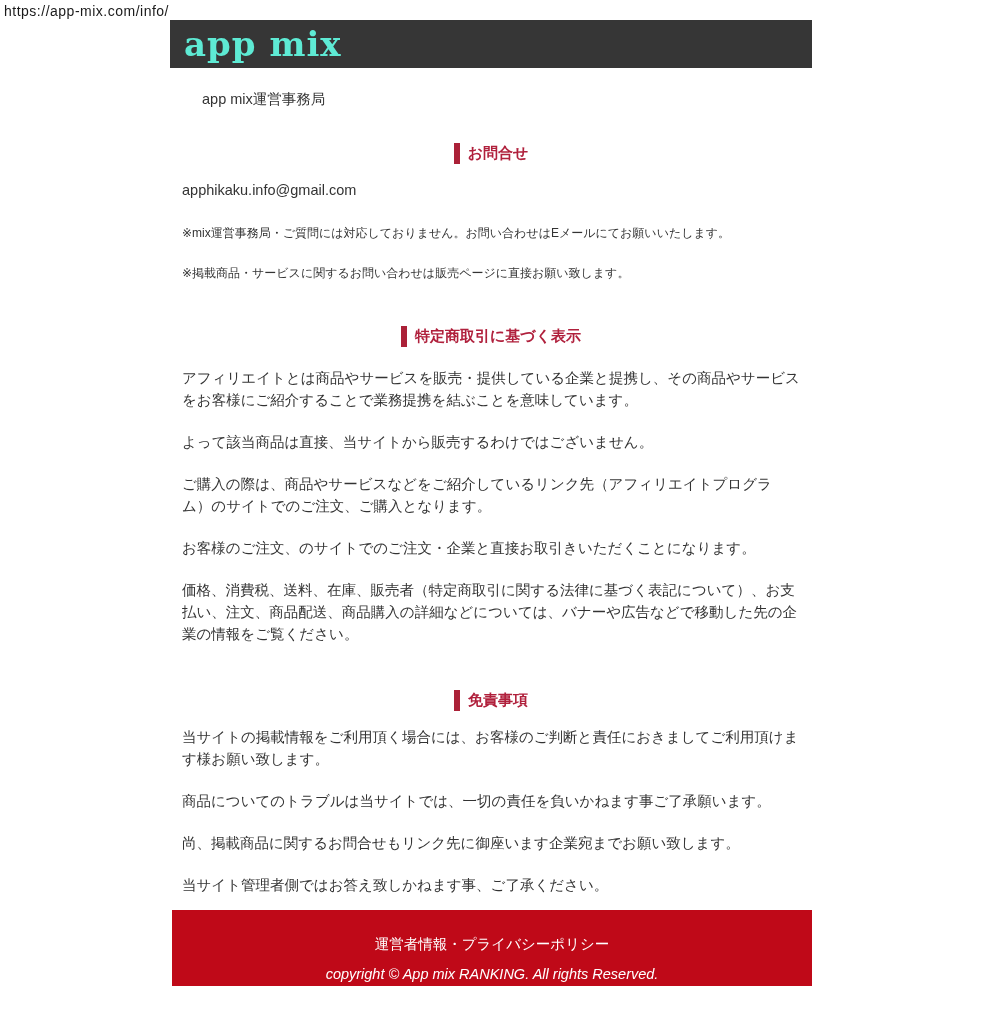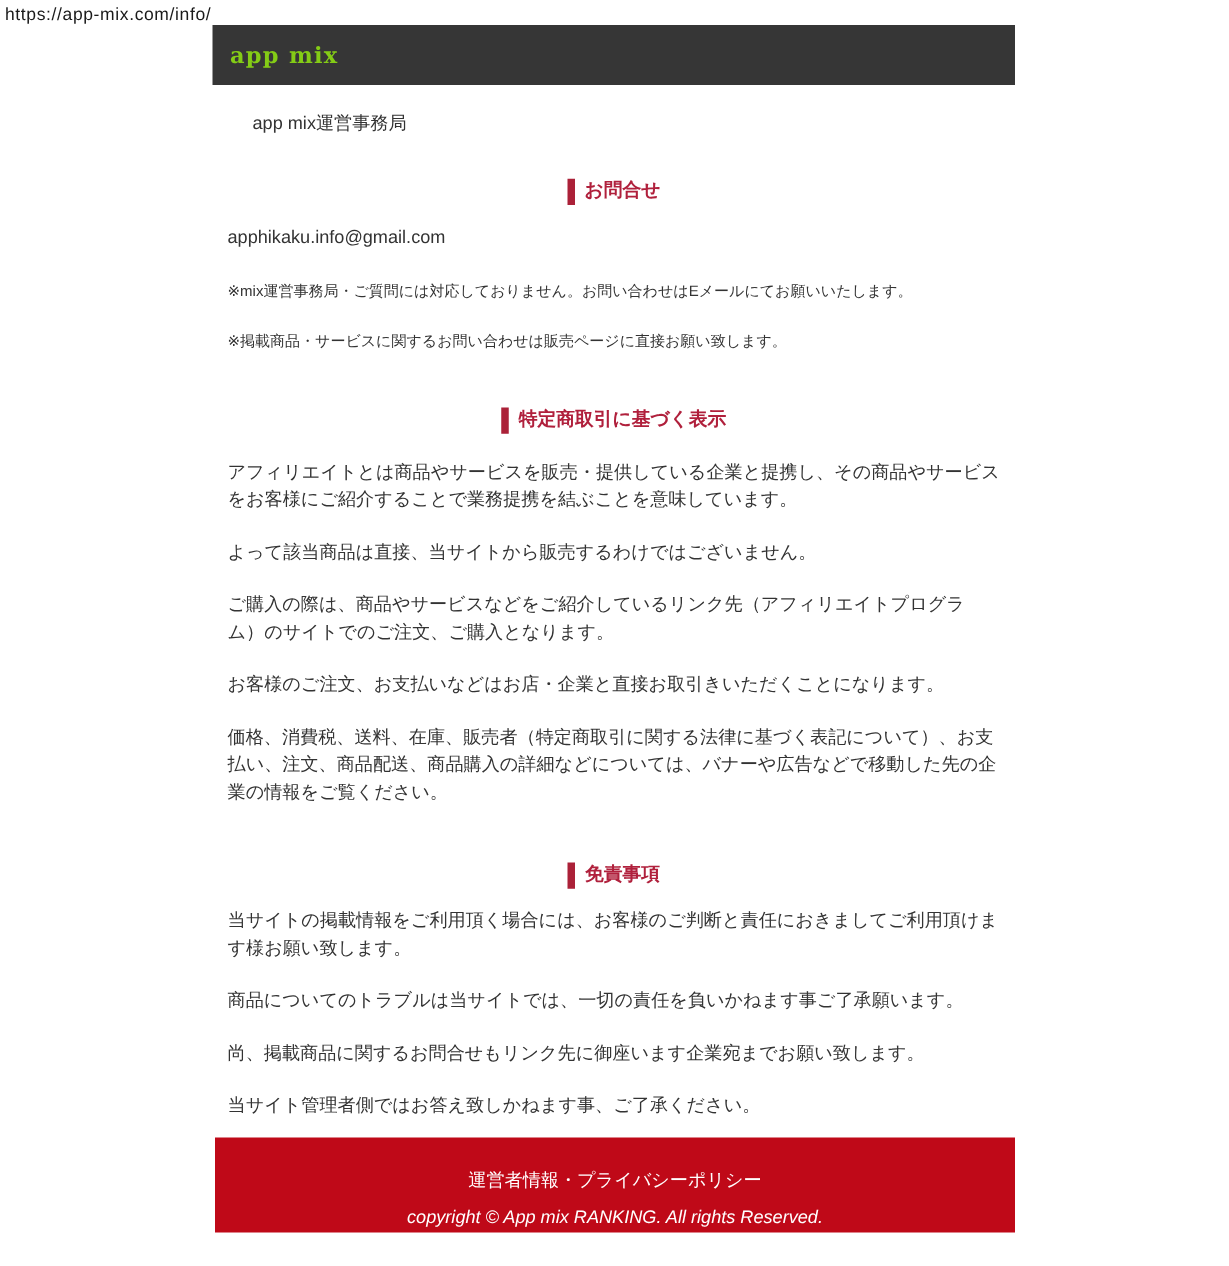--- a/index.html
+++ b/index.html
@@ -29,22 +29,22 @@
   .site-header {
     background: #363636;
     height: 48px;
     display: flex;
     align-items: center;
     padding: 0 14px;
   }
   .site-header h1 {
     font-family: "DejaVu Serif", "Liberation Serif", serif;
     font-weight: bold;
-    font-size: 18px;
-    color: #84cc16;
+    font-size: 34px;
+    color: #5eead4;
     letter-spacing: 1px;
   }
 
   .content {
     padding: 0 12px;
     color: #333333;
     font-size: 14.5px;
     line-height: 22px;
   }
 
@@ -123,21 +123,21 @@
     <p class="note">※mix運営事務局・ご質問には対応しておりません。お問い合わせはEメールにてお願いいたします。</p>
     <p class="note">※掲載商品・サービスに関するお問い合わせは販売ページに直接お願い致します。</p>
 
     <h2 class="section-heading big-gap">
       <span class="bar"></span>
       <span>特定商取引に基づく表示</span>
     </h2>
     <p>アフィリエイトとは商品やサービスを販売・提供している企業と提携し、その商品やサービスをお客様にご紹介することで業務提携を結ぶことを意味しています。</p>
     <p>よって該当商品は直接、当サイトから販売するわけではございません。</p>
     <p>ご購入の際は、商品やサービスなどをご紹介しているリンク先（アフィリエイトプログラム）のサイトでのご注文、ご購入となります。</p>
-    <p>お客様のご注文、お支払いなどはお店・企業と直接お取引きいただくことになります。</p>
+    <p>お客様のご注文、のサイトでのご注文・企業と直接お取引きいただくことになります。</p>
     <p>価格、消費税、送料、在庫、販売者（特定商取引に関する法律に基づく表記について）、お支払い、注文、商品配送、商品購入の詳細などについては、バナーや広告などで移動した先の企業の情報をご覧ください。</p>
 
     <h2 class="section-heading big-gap">
       <span class="bar"></span>
       <span>免責事項</span>
     </h2>
     <p class="tight">当サイトの掲載情報をご利用頂く場合には、お客様のご判断と責任におきましてご利用頂けます様お願い致します。</p>
     <p>商品についてのトラブルは当サイトでは、一切の責任を負いかねます事ご了承願います。</p>
     <p>尚、掲載商品に関するお問合せもリンク先に御座います企業宛までお願い致します。</p>
     <p>当サイト管理者側ではお答え致しかねます事、ご了承ください。</p>

